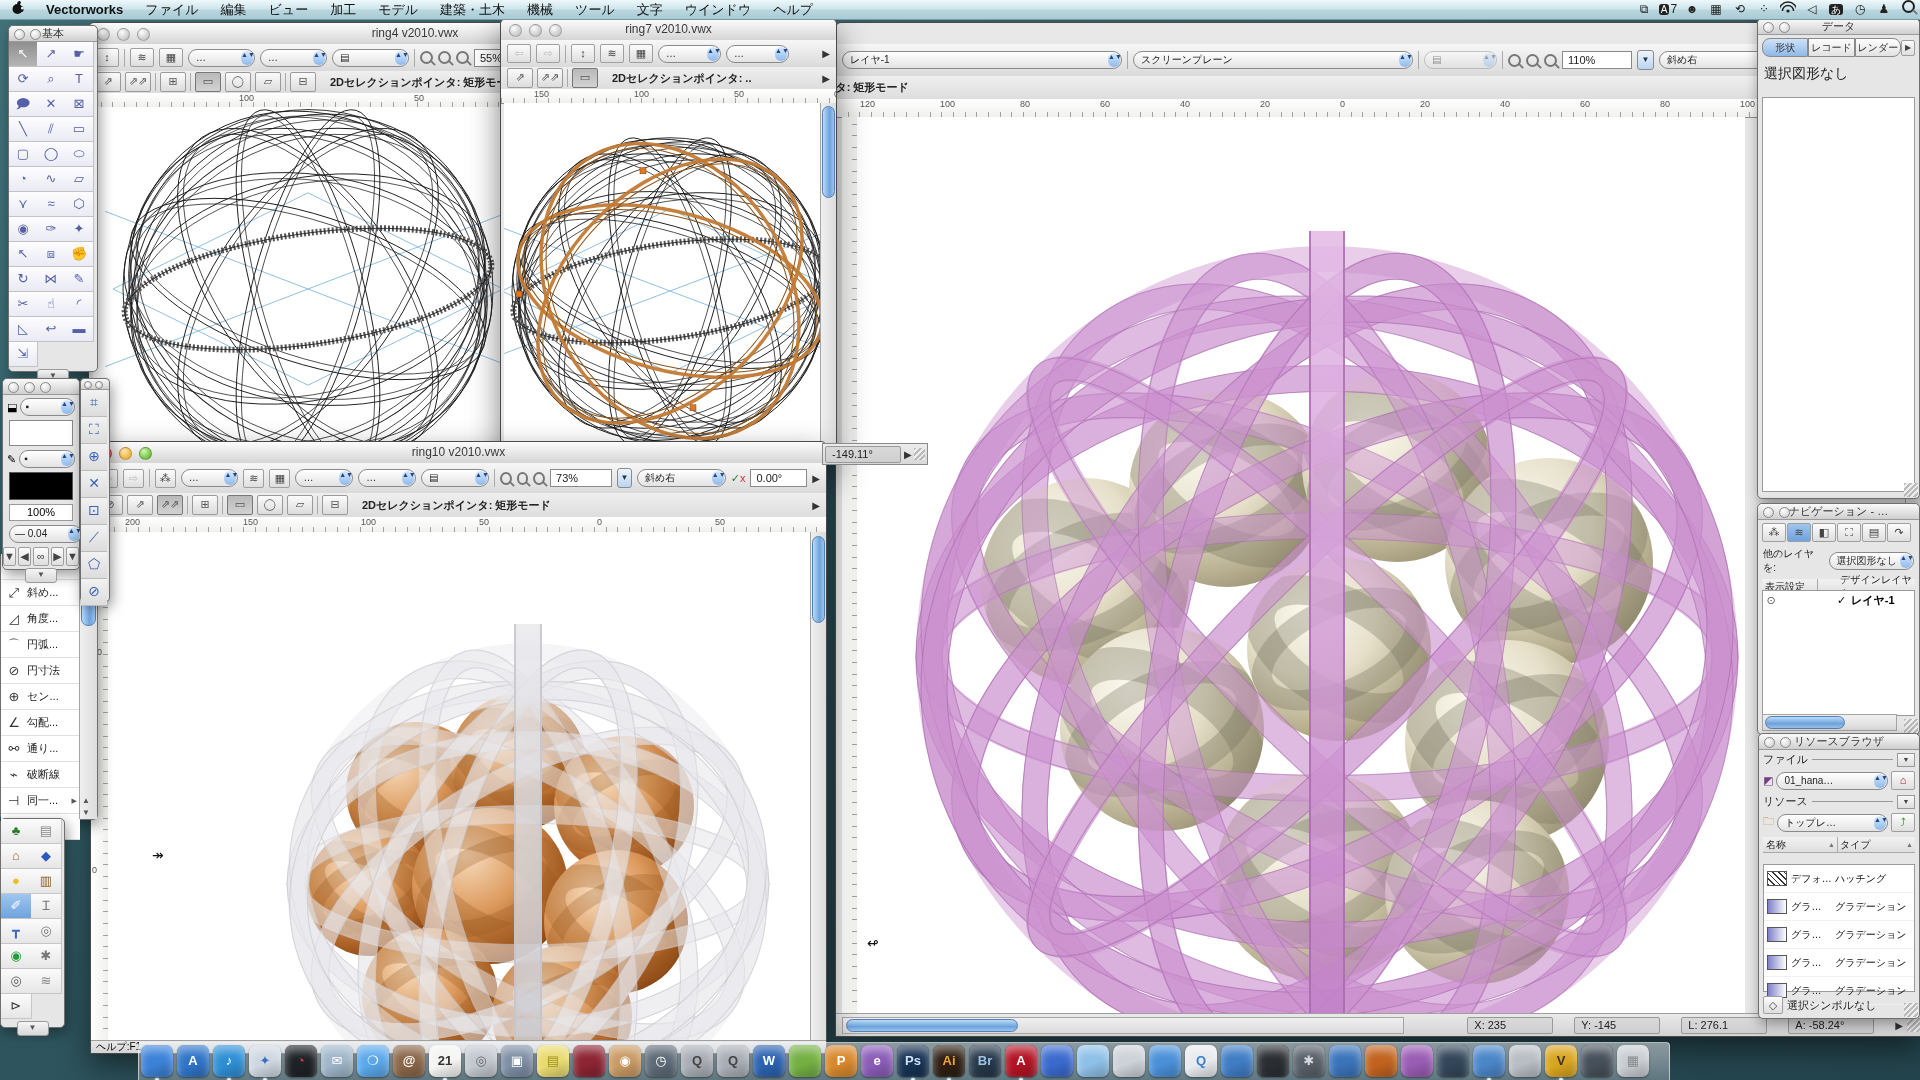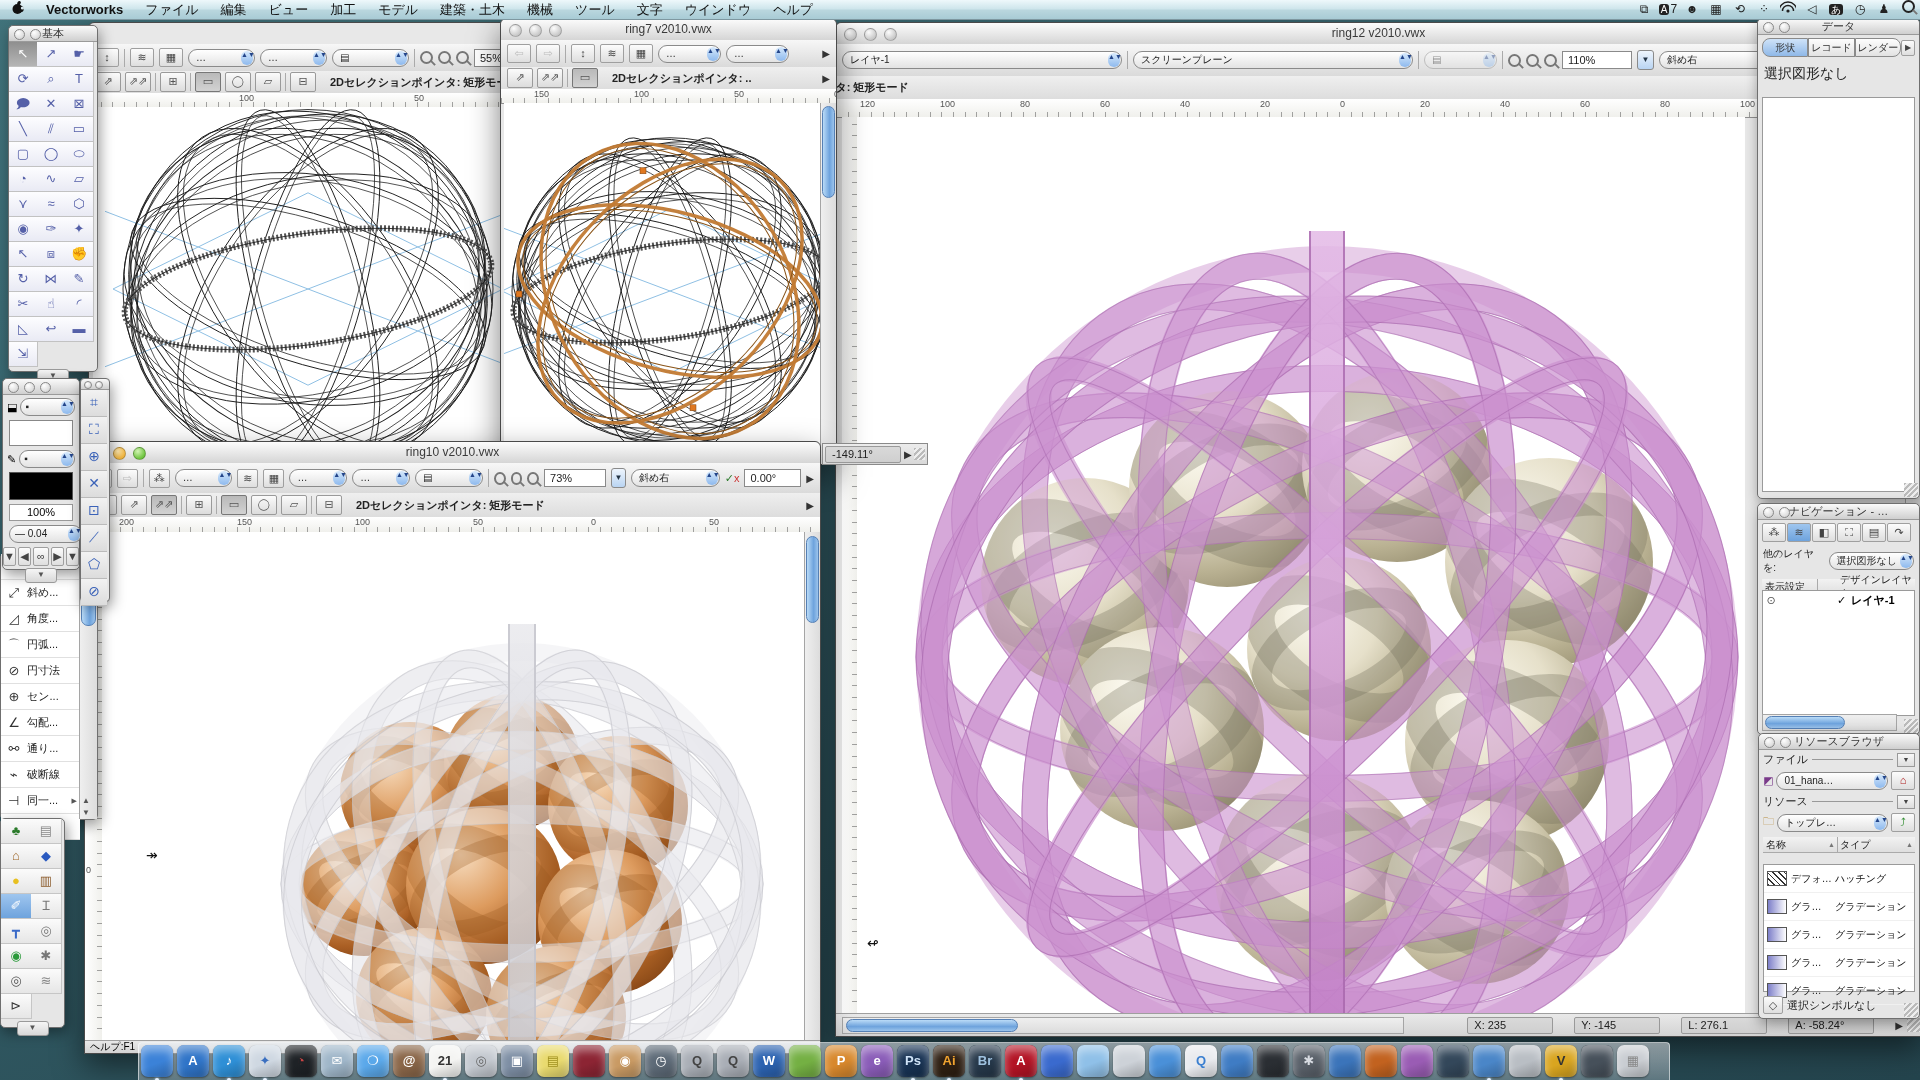--- a/index.html
+++ b/index.html
@@ -135,20 +135,28 @@
   .cursor{position:absolute;font-size:14px;color:#111;z-index:5;}
   .floatbar{position:absolute;display:flex;align-items:center;z-index:45;
     background:linear-gradient(#ececec,#d8d8d8);border:1px solid #8a8a8a;}
 </style>
 </head>
 <body>
 
 <div id="screen">
 
   <div class="win" id="win4" style="left:88px;top:22px;width:652px;height:443px;z-index:10">
+    <div class="titlebar">
+      <div class="lights">
+        <span class="lt"></span>
+        <span class="lt"></span>
+        <span class="lt"></span>
+      </div>
+      <span>ring4 v2010.vwx</span>
+    </div>
     <div class="viewbar" style="top:21px;height:27px">
       <span class="sq">↕</span>
       <span class="vsep"></span>
       <span class="sq">≋</span>
       <span class="sq">▦</span>
       <span class="dd" style="width:42px">…<i class="st">▲▼</i></span>
       <span class="dd" style="width:42px">…<i class="st">▲▼</i></span>
       <span class="dd" style="width:52px">▤<i class="st">▲▼</i></span>
       <span class="vsep"></span>
       <span class="mag"></span>
@@ -229,28 +237,20 @@
           </g>
           <g transform="rotate(-8 215 182)">
             <ellipse cx="215" cy="182" rx="185" ry="55.5" fill="none" stroke="#555" stroke-width="6" stroke-dasharray="2 2"></ellipse>
             <ellipse cx="215" cy="182" rx="185" ry="55.5" fill="none" stroke="#1c1c1c" stroke-width="0.8"></ellipse>
           </g>
         </svg>
     </div>
   </div>
 
   <div class="win" id="win12" style="left:835px;top:22px;width:1085px;height:1013px;z-index:12">
-    <div class="titlebar">
-      <div class="lights">
-        <span class="lt"></span>
-        <span class="lt"></span>
-        <span class="lt"></span>
-      </div>
-      <span>ring12 v2010.vwx</span>
-    </div>
     <div class="viewbar" style="top:21px;height:32px">
       <span class="dd" style="width:255px"><span>レイヤ-1</span><i class="st">▲▼</i></span>
       <span class="vsep"></span>
       <span class="dd" style="width:255px"><span>スクリーンプレーン</span><i class="st">▲▼</i></span>
       <span class="vsep"></span>
       <span class="dd dis" style="width:48px">▤<i class="st">▲▼</i></span>
       <span class="vsep"></span>
       <span class="mag"></span>
       <span class="mag"></span>
       <span class="mag"></span>
@@ -672,21 +672,21 @@
       <span class="thumbV" style="top:3px;height:90px"></span>
     </div>
   </div>
 
   <div class="floatbar" style="left:822px;top:443px;width:100px;height:20px;padding:0 2px">
     <span class="coordf" style="min-width:62px;margin-right:3px">-149.11°</span>
     <span style="font-size:10px;color:#333">▶</span>
     <span class="grip" style="position:relative;width:12px;height:12px;margin-left:2px"></span>
   </div>
 
-  <div class="win" id="win10" style="left:84px;top:441px;width:735px;height:611px;z-index:16">
+  <div class="win" id="win10" style="left:90px;top:441px;width:735px;height:611px;z-index:16">
     <div class="titlebar">
       <div class="lights">
         <span class="lt red"></span>
         <span class="lt yel"></span>
         <span class="lt grn"></span>
       </div>
       <span>ring10 v2010.vwx</span>
     </div>
     <div class="viewbar" style="top:21px;height:30px">
       <span class="sq" style="color:#bbb">⇦</span>

